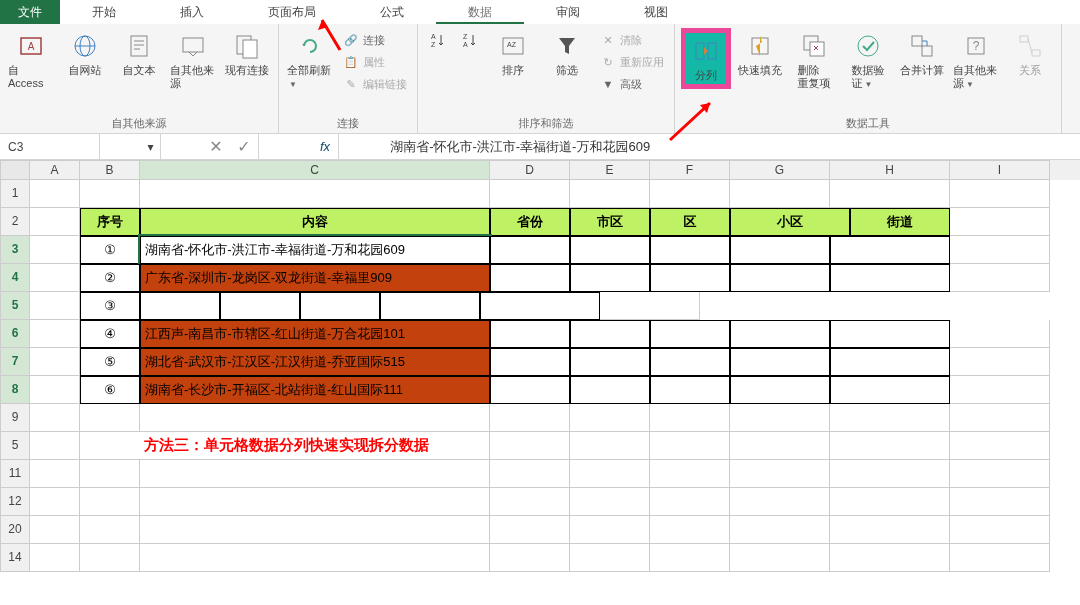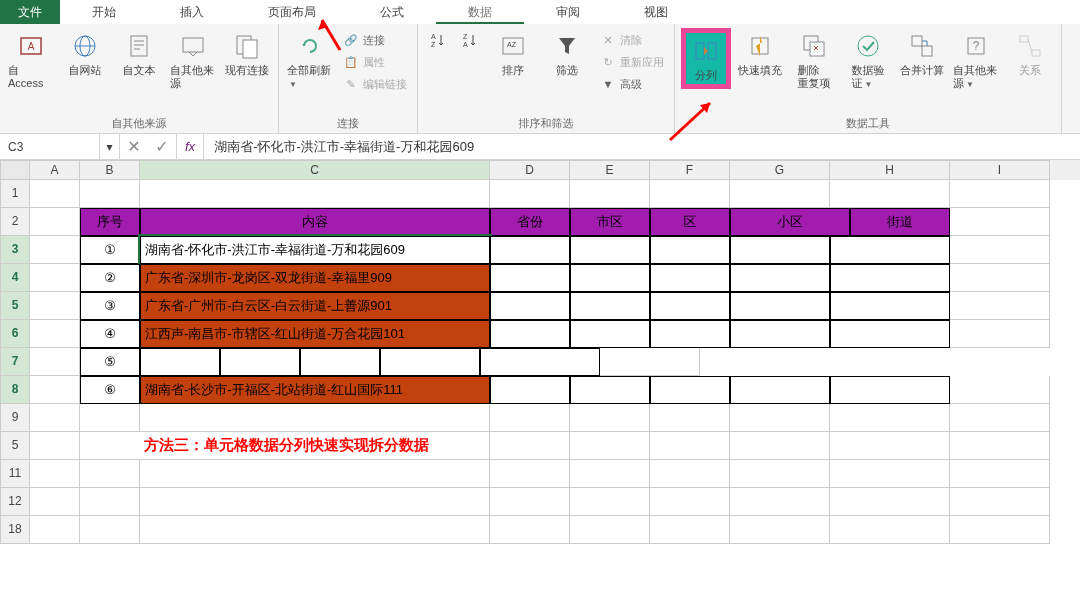--- a/index.html
+++ b/index.html
@@ -21,42 +21,42 @@
 .big-btn .lbl { font-size: 11px; color: #444; text-align: left; line-height: 13px; white-space: pre-line; }
 .big-btn.highlighted { background: #14b8a6; border: 5px solid #ec4899; }
 .small-btns { display: flex; flex-direction: column; gap: 2px; padding-top: 2px; }
 .small-btn { display: flex; align-items: center; gap: 4px; font-size: 11px; color: #666; padding: 2px 4px; cursor: pointer; }
 .small-btn .sicon { width: 16px; height: 16px; display: flex; align-items: center; justify-content: center; }
 .small-btn.disabled { color: #aaa; }
 .narrow-btn { display: flex; flex-direction: column; align-items: center; width: 28px; padding: 2px; cursor: pointer; }
 .narrow-btn .icon { width: 20px; height: 20px; display: flex; align-items: center; justify-content: center; }
 
 
-.formula-bar { display: flex; height: 26px; border-bottom: 1px solid #d4d4d4; align-items: center; background: #fff; }
+.formula-bar { display: flex; height: 26px; border-bottom: 1px solid #d4d4d4; align-items: center; background: #fff; gap: 41px; }
 .name-box { width: 100px; border-right: 1px solid #d4d4d4; height: 100%; display: flex; align-items: center; padding: 0 8px; font-size: 12px; color: #444; }
 .fb-btns { display: flex; height: 100%; border-right: 1px solid #d4d4d4; }
 .fb-btn { width: 28px; display: flex; align-items: center; justify-content: center; color: #888; cursor: pointer; }
-.fx { font-style: italic; font-size: 13px; color: #701a75; padding: 0 8px; border-right: 1px solid #d4d4d4; height: 100%; display: flex; align-items: center; }
+.fx { font-style: italic; font-size: 13px; color: #0c4a6e; padding: 0 8px; border-right: 1px solid #d4d4d4; height: 100%; display: flex; align-items: center; margin-left: 12px; }
 .formula-input { flex: 1; padding: 0 10px; font-size: 13px; color: #333; }
 
 
 .grid { position: relative; }
 .col-headers { display: flex; height: 20px; background: #f0f0f0; font-size: 12px; color: #444; }
 .corner { width: 30px; border: 1px solid #ccc; background: #e8e8e8; }
 .col-h { border: 1px solid #ccc; border-left: none; text-align: center; line-height: 18px; }
 .col-h.sel { background: #d4e6d4; }
 .row { display: flex; height: 28px; }
 .row-h { width: 30px; border: 1px solid #ccc; border-top: none; background: #f0f0f0; text-align: center; font-size: 12px; color: #444; line-height: 26px; }
 .row-h.sel { background: #d4e6d4; color: #217346; font-weight: bold; }
 .cell { border: 1px solid #ccc; border-left: none; border-top: none; font-size: 13px; padding: 0 4px; line-height: 26px; overflow: hidden; white-space: nowrap; background: #fff; }
 
 
 .cA { width: 50px; } .cB { width: 60px; } .cC { width: 350px; } .cD { width: 80px; } .cE { width: 80px; } .cF { width: 80px; } .cG { width: 100px; } .cH { width: 120px; } .cI { width: 100px; }
 
-.hdr-cell { background: #a21caf; font-weight: normal; text-align: center; border: 1px solid #000 !important; }
+.hdr-cell { background: #bef264; font-weight: bold; text-align: center; border: 1px solid #000 !important; }
 .data-cell { border: 1px solid #000 !important; }
 .num-cell { text-align: center; }
 .selected-range { background: #c2410c; }
 
 .note-text { color: #ff0000; font-weight: bold; font-size: 15px; padding-left: 4px; }
 
 
 .arrow { position: absolute; pointer-events: none; }
 .arrow svg { overflow: visible; }
 
@@ -364,21 +364,20 @@
         <div class="cell cE data-cell"></div>
         <div class="cell cF data-cell"></div>
         <div class="cell cG data-cell"></div>
         <div class="cell cH data-cell"></div>
         <div class="cell cI"></div>
       </div>
       <div class="row">
         <div class="row-h sel">5</div>
         <div class="cell cA"></div>
         <div class="cell cB data-cell num-cell">③</div>
-        <div class="cell cC data-cell selected-range">广东省-广州市-白云区-白云街道-上善源901</div>
         <div class="cell cD data-cell"></div>
         <div class="cell cE data-cell"></div>
         <div class="cell cF data-cell"></div>
         <div class="cell cG data-cell"></div>
         <div class="cell cH data-cell"></div>
         <div class="cell cI"></div>
       </div>
       <div class="row">
         <div class="row-h sel">6</div>
         <div class="cell cA"></div>
@@ -388,20 +387,21 @@
         <div class="cell cE data-cell"></div>
         <div class="cell cF data-cell"></div>
         <div class="cell cG data-cell"></div>
         <div class="cell cH data-cell"></div>
         <div class="cell cI"></div>
       </div>
       <div class="row">
         <div class="row-h sel">7</div>
         <div class="cell cA"></div>
         <div class="cell cB data-cell num-cell">⑤</div>
+        <div class="cell cC data-cell selected-range">湖北省-武汉市-江汉区-江汉街道-乔亚国际515</div>
         <div class="cell cD data-cell"></div>
         <div class="cell cE data-cell"></div>
         <div class="cell cF data-cell"></div>
         <div class="cell cG data-cell"></div>
         <div class="cell cH data-cell"></div>
         <div class="cell cI"></div>
       </div>
       <div class="row">
         <div class="row-h sel">8</div>
         <div class="cell cA"></div>
@@ -461,21 +461,33 @@
         <div class="cell cB"></div>
         <div class="cell cC"></div>
         <div class="cell cD"></div>
         <div class="cell cE"></div>
         <div class="cell cF"></div>
         <div class="cell cG"></div>
         <div class="cell cH"></div>
         <div class="cell cI"></div>
       </div>
       <div class="row">
-        <div class="row-h">18</div>
+        <div class="row-h">20</div>
+        <div class="cell cA"></div>
+        <div class="cell cB"></div>
+        <div class="cell cC"></div>
+        <div class="cell cD"></div>
+        <div class="cell cE"></div>
+        <div class="cell cF"></div>
+        <div class="cell cG"></div>
+        <div class="cell cH"></div>
+        <div class="cell cI"></div>
+      </div>
+      <div class="row">
+        <div class="row-h">14</div>
         <div class="cell cA"></div>
         <div class="cell cB"></div>
         <div class="cell cC"></div>
         <div class="cell cD"></div>
         <div class="cell cE"></div>
         <div class="cell cF"></div>
         <div class="cell cG"></div>
         <div class="cell cH"></div>
         <div class="cell cI"></div>
       </div>

